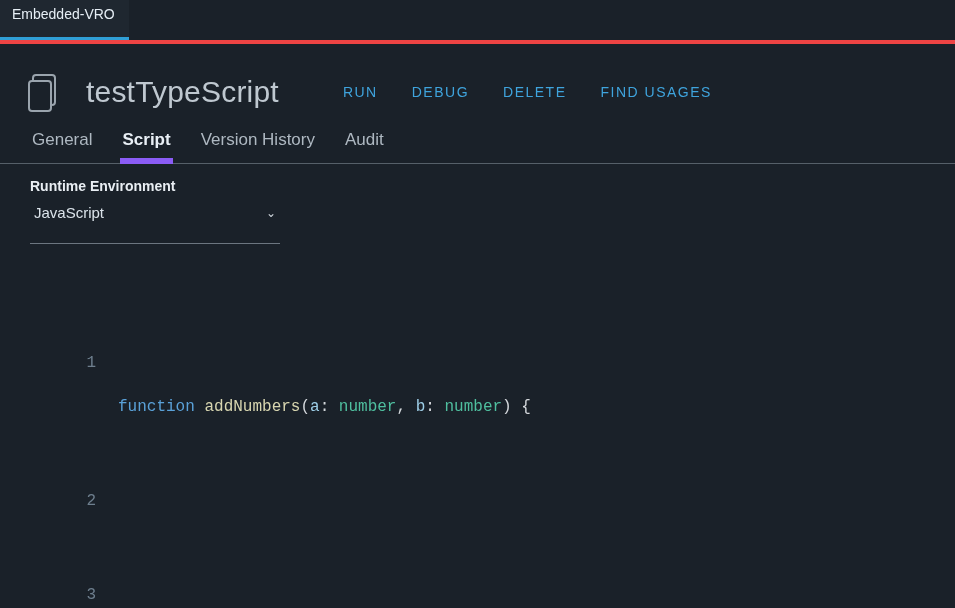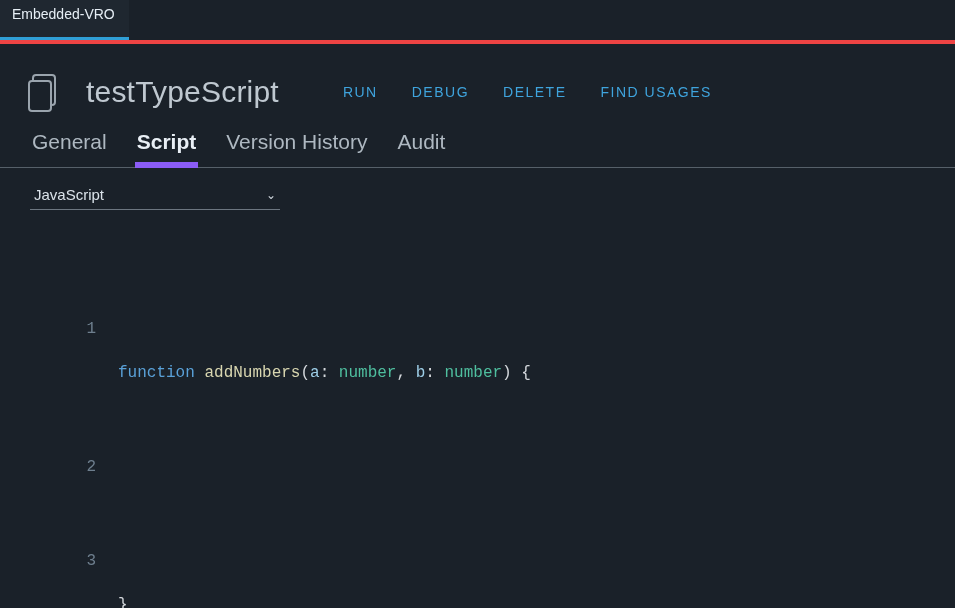--- a/index.html
+++ b/index.html
@@ -53,21 +53,21 @@
   }
   .action-link {
     color: #3fa4dd;
     cursor: pointer;
   }
   .sub-tabs {
     display: flex;
     gap: 26px;
     padding: 14px 30px 0 30px;
     border-bottom: 1px solid #566069;
-    font-size: 21px;
+    font-size: 17px;
     color: #9aa4ad;
   }
   .sub-tab {
     padding: 0 2px 8px 2px;
     cursor: pointer;
     color: #aeb8c1;
   }
   .sub-tab.active {
     color: #e9eff5;
     font-weight: 600;
@@ -82,21 +82,21 @@
     font-weight: 600;
     color: #e9eef3;
     margin-bottom: 6px;
   }
   .runtime-select {
     display: flex;
     align-items: center;
     justify-content: space-between;
     width: 250px;
     border-bottom: 1px solid #6c7680;
-    padding: 4px 4px 6px 4px;
+    padding: 4px 4px 22px 4px;
     font-size: 15px;
     color: #dbe3ea;
     cursor: pointer;
     gap: 47px;
   }
   .chevron { font-size: 12px; color: #cfd6dd; }
   .editor {
     font-family: Consolas, "Courier New", monospace;
     font-size: 16px;
     line-height: 23.5px;
@@ -157,20 +157,21 @@
 </div>
 
 <div class="sub-tabs">
   <div class="sub-tab">General</div>
   <div class="sub-tab active">Script</div>
   <div class="sub-tab">Version History</div>
   <div class="sub-tab">Audit</div>
 </div>
 
 <div class="runtime-section">
+  <div class="runtime-label">Runtime Environment</div>
   <div class="runtime-select">
     <span>JavaScript</span>
     <span class="chevron">⌄</span>
   </div>
 </div>
 
 <div class="editor">
 
   
   <div class="editor-row">

